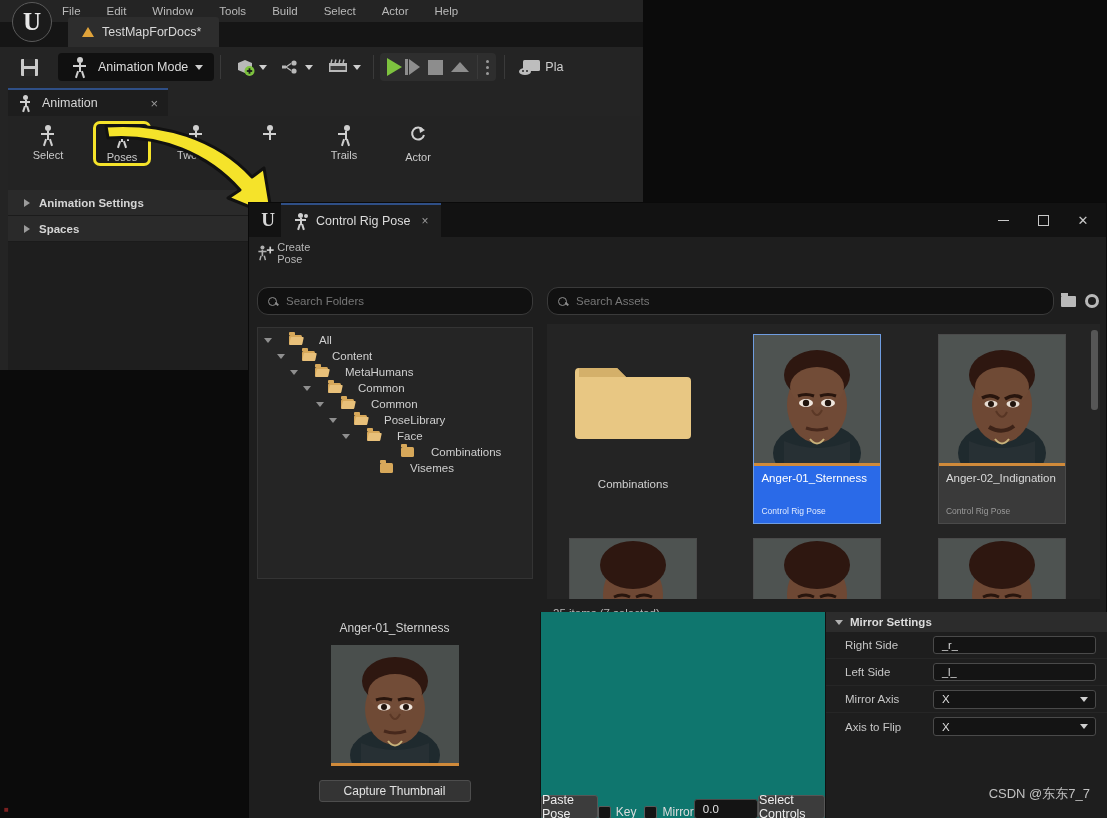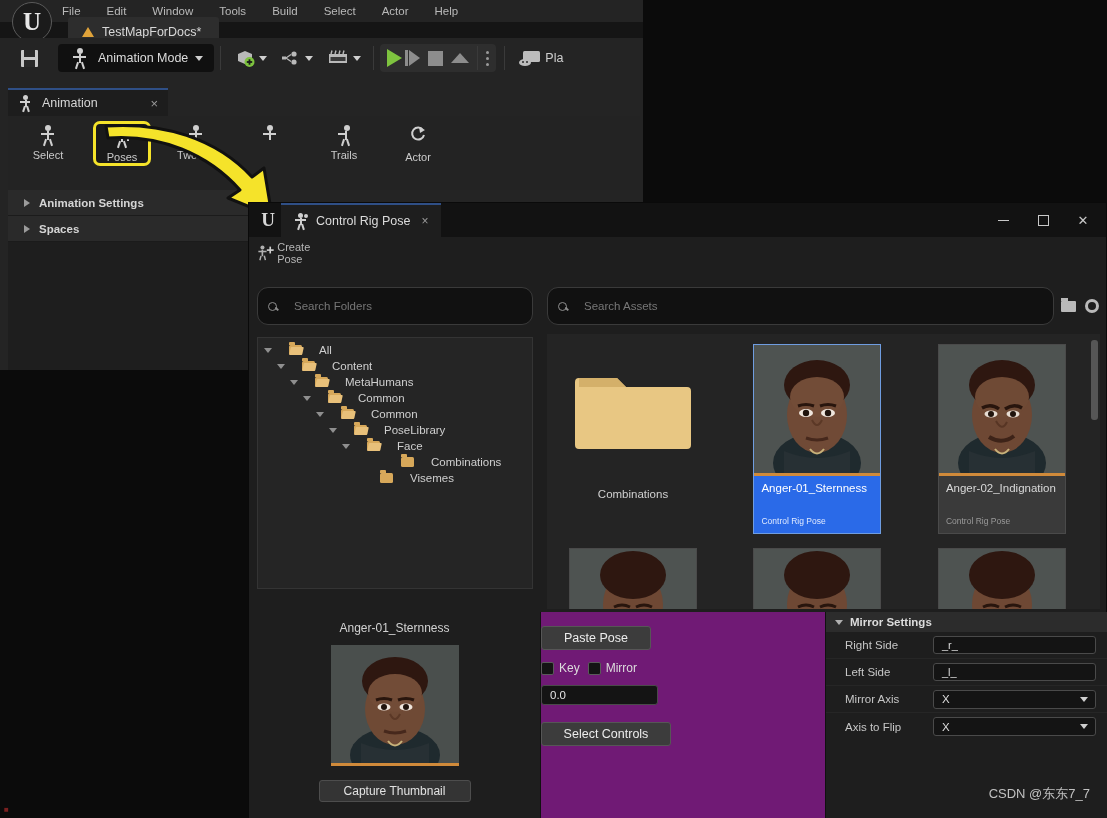--- a/index.html
+++ b/index.html
@@ -20,21 +20,21 @@
      border:1.5px solid #5a5a5a; background:#1b1b1b; display:flex; align-items:center; justify-content:center;
      color:#e8e8e8; font-family:"Liberation Serif", serif; font-size:25px; font-weight:bold; }
 
   .ue-tabstrip { position:absolute; left:0; top:17px; width:643px; height:30px; background:#151515; }
   .ue-maptab { position:absolute; left:68px; top:17px; height:30px; background:#2d2d2d;
      display:flex; align-items:center; gap:8px; padding:0 18px 0 14px; border-top-left-radius:3px; border-top-right-radius:3px;}
   .ue-maptab .lbl { color:#d8d8d8; font-size:12.5px; }
   .tri-icon { width:0;height:0;border-left:6px solid transparent;border-right:6px solid transparent;
      border-bottom:10px solid #e0a33a; }
 
-  .ue-toolbar { position:absolute; left:0; top:38px; width:643px; height:40px; background:#242424;
+  .ue-toolbar { position:absolute; left:0; top:47px; width:643px; height:40px; background:#242424;
      display:flex; align-items:center; }
   .tb-btn { display:flex; align-items:center; justify-content:center; height:28px; }
   .save-ico { width:17px;height:17px;background:#c9c9c9; border-radius:1px; position:relative; }
   .save-ico:after{content:"";position:absolute;left:3px;top:0;width:11px;height:7px;background:#2a2a2a;}
   .save-ico:before{content:"";position:absolute;left:3px;bottom:0;width:11px;height:7px;background:#2a2a2a;}
   .mode-pill { background:#101010; border-radius:4px; height:28px; display:flex; align-items:center;
      gap:7px; padding:0 11px; }
   .mode-pill .lbl { color:#dcdcdc; font-size:12.5px; }
   .chev { width:0;height:0;border-left:4px solid transparent;border-right:4px solid transparent;
      border-top:5px solid #cfcfcf; }
@@ -99,22 +99,22 @@
   .wbtn { width:38px; height:34px; display:flex; align-items:center; justify-content:center; color:#c8c8c8; font-size:13px; }
   .wmin { width:11px;height:1px;background:#c8c8c8; }
   .wmax { width:11px;height:11px;border:1px solid #c8c8c8; }
 
   .crp-toolbar { height:44px; background:#1e1e1e; display:flex; align-items:flex-start; padding:4px 0 0 8px; }
   .crp-tool { width:76px; display:flex; flex-direction:row; align-items:center; gap:2px; }
   .crp-tool .lbl { color:#b7b7b7; font-size:11px; }
 
   .crp-body { display:flex; height:auto; }
   .crp-left { width:292px; background:#1e1e1e; padding:6px 8px 0 8px; }
-  .srch { height:38px; background:#111; border:1px solid #3a3a3a; border-radius:11px;
-     display:flex; align-items:center; gap:17px; padding:0 10px; }
+  .srch { height:28px; background:#111; border:1px solid #3a3a3a; border-radius:11px;
+     display:flex; align-items:center; gap:9px; padding:0 10px; }
   .srch .mag { width:9px;height:9px;border:1.5px solid #8e8e8e;border-radius:50%; position:relative; flex:none;}
   .srch .mag:after{content:"";position:absolute;width:4px;height:1.5px;background:#8e8e8e;right:-3px;bottom:0;transform:rotate(45deg);}
   .srch .ph { color:#777; font-size:11.5px; }
 
   .tree { margin-top:12px; height:252px; background:#252525; border:1px solid #343434; padding:4px 0; overflow:hidden;}
   .tnode { height:16px; display:flex; align-items:center; gap:17px; }
   .tnode .lbl { color:#cfcfcf; font-size:11.5px; white-space:nowrap; }
   .tnode.sel { background:#3d4c61; }
   .tnode.sel .lbl { color:#fff; }
   .tw { width:0;height:0;border-left:4px solid transparent;border-right:4px solid transparent;
@@ -159,22 +159,22 @@
 
   
   .crp-bottom { position:absolute; left:0; top:409px; width:859px; height:207px; display:flex; }
   .bl { width:292px; background:#1e1e1e; border-right:1px solid #111; padding-top:9px; }
   .bl .title { color:#d2d2d2; font-size:12px; text-align:center; }
   .bl .pv { width:128px; height:118px; margin:10px auto 0 auto; background:#474c4c; position:relative; overflow:hidden;}
   .bl .ubar { width:128px; height:3px; background:#d08a3a; margin:0 auto; }
   .bl .capbtn { width:152px; height:22px; margin:14px auto 0 auto; background:#343434; border:1px solid #4d4d4d;
      border-radius:3px; color:#e2e2e2; font-size:12px; display:flex; align-items:center; justify-content:center; }
 
-  .bm { width:285px; background:#701a75; border-right:1px solid #111; padding-top:14px;
-     display:flex; flex-direction:column; align-items:flex-start; }
+  .bm { width:285px; background:#0f766e; border-right:1px solid #111; padding-top:14px;
+     display:flex; flex-direction:row; align-items:flex-end; }
   .btn-wide { width:110px; height:24px; background:#3c3c3c; border:1px solid #565656; border-radius:3px;
      color:#ececec; font-size:12.5px; display:flex; align-items:center; justify-content:center; }
   .chk-row { display:flex; align-items:center; gap:8px; margin-top:11px; }
   .chk { display:flex; align-items:center; gap:5px; }
   .cbox { width:13px;height:13px;background:#141414;border:1px solid #5a5a5a;border-radius:2px; }
   .chk .lbl { color:#dcdcdc; font-size:12px; }
   .num { width:117px; height:20px; background:#141414; border:1px solid #4a4a4a; border-radius:3px;
      color:#e4e4e4; font-size:11.5px; display:flex; align-items:center; padding-left:8px; margin-top:10px; }
 
   .br { flex:1; background:#1e1e1e; }

